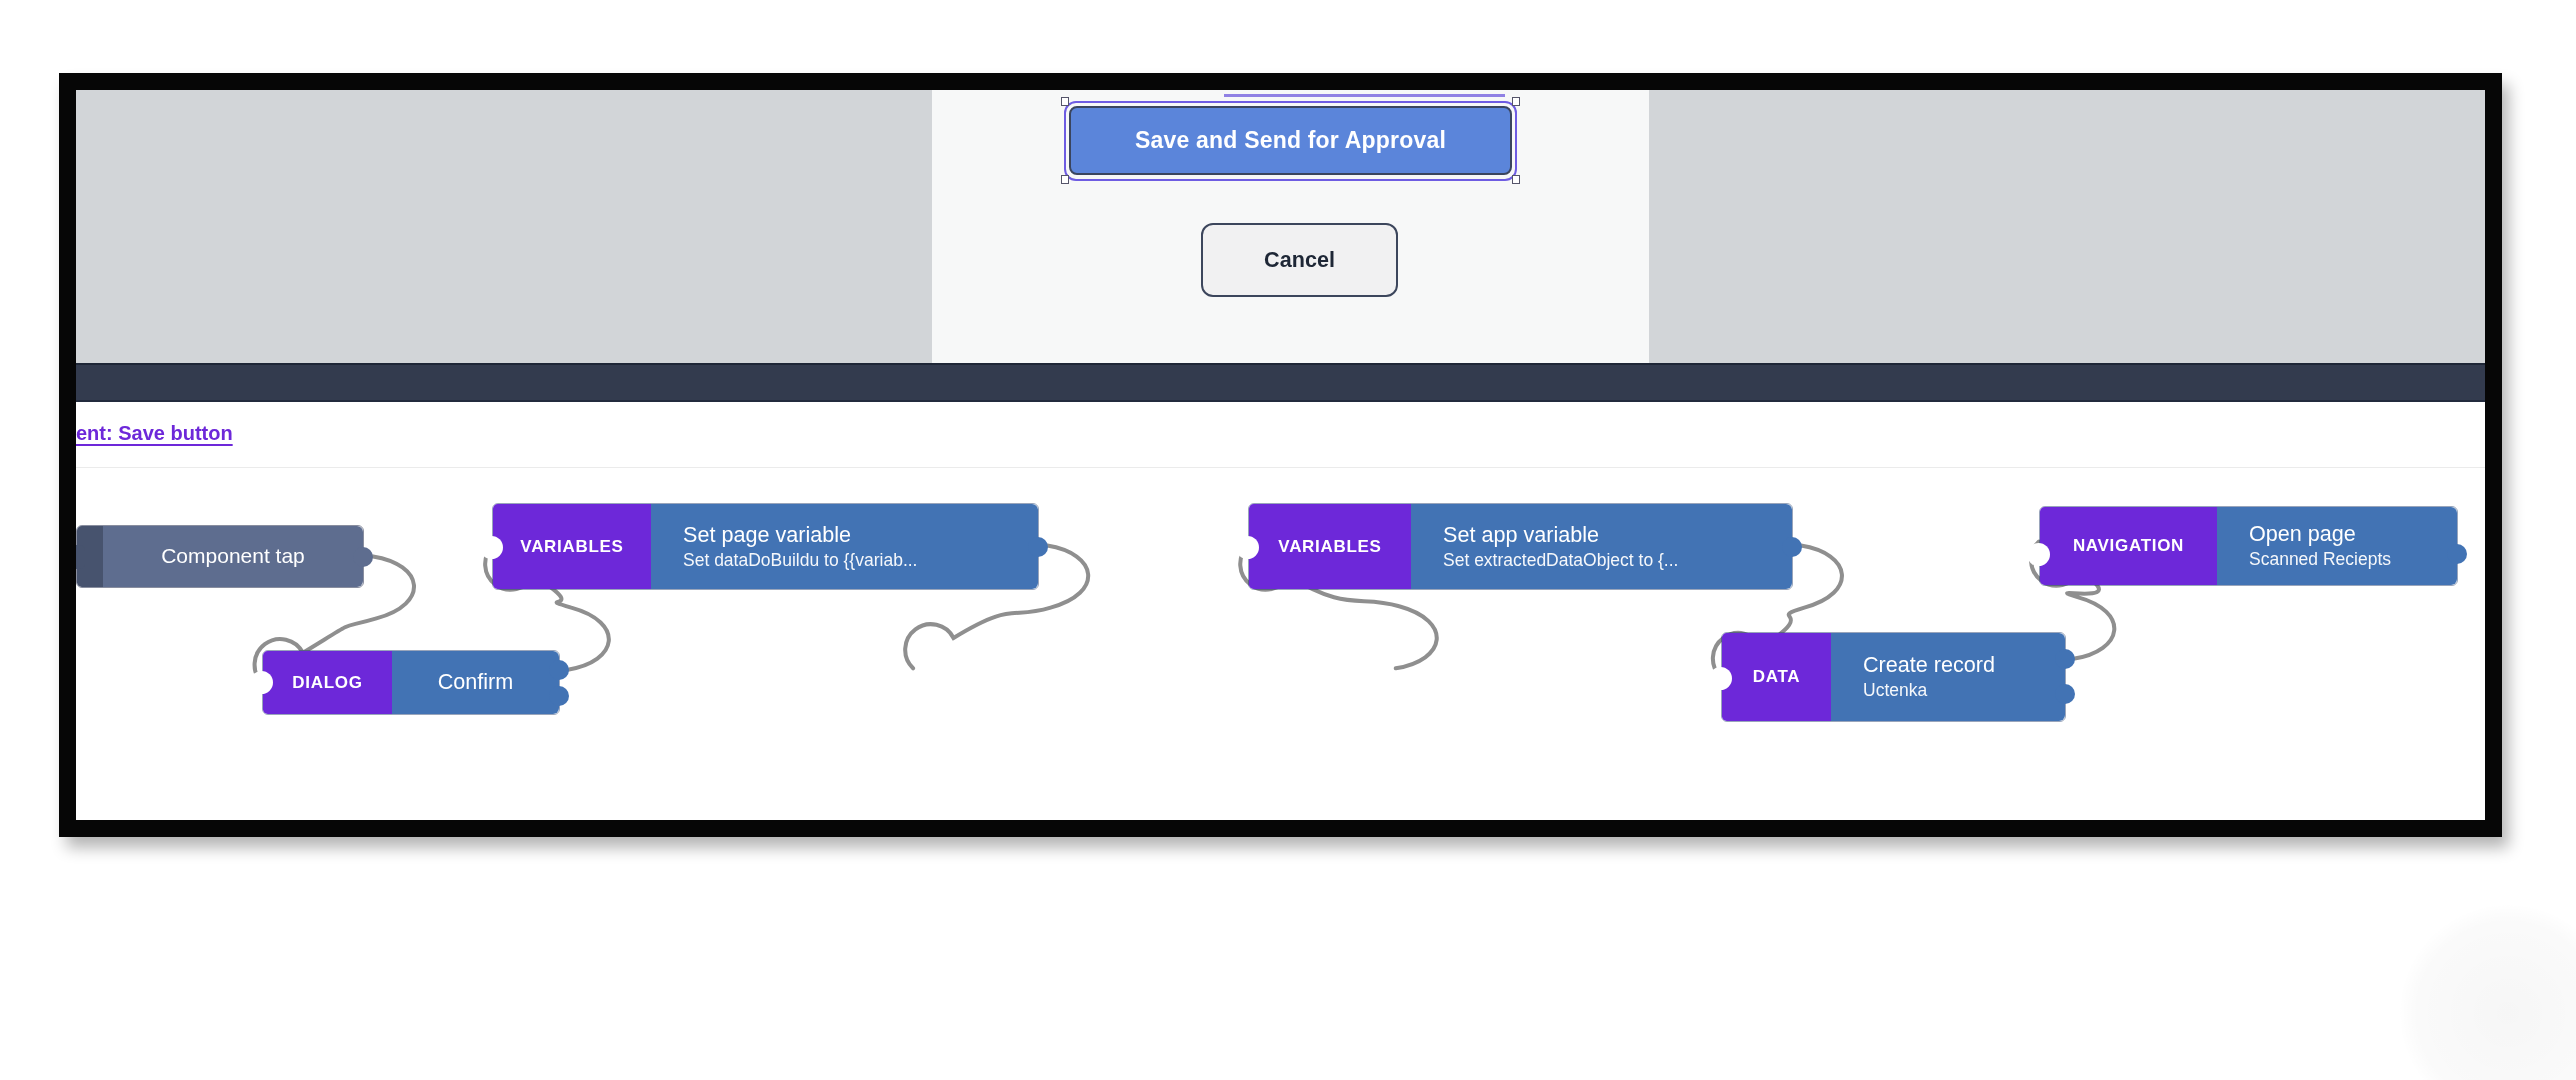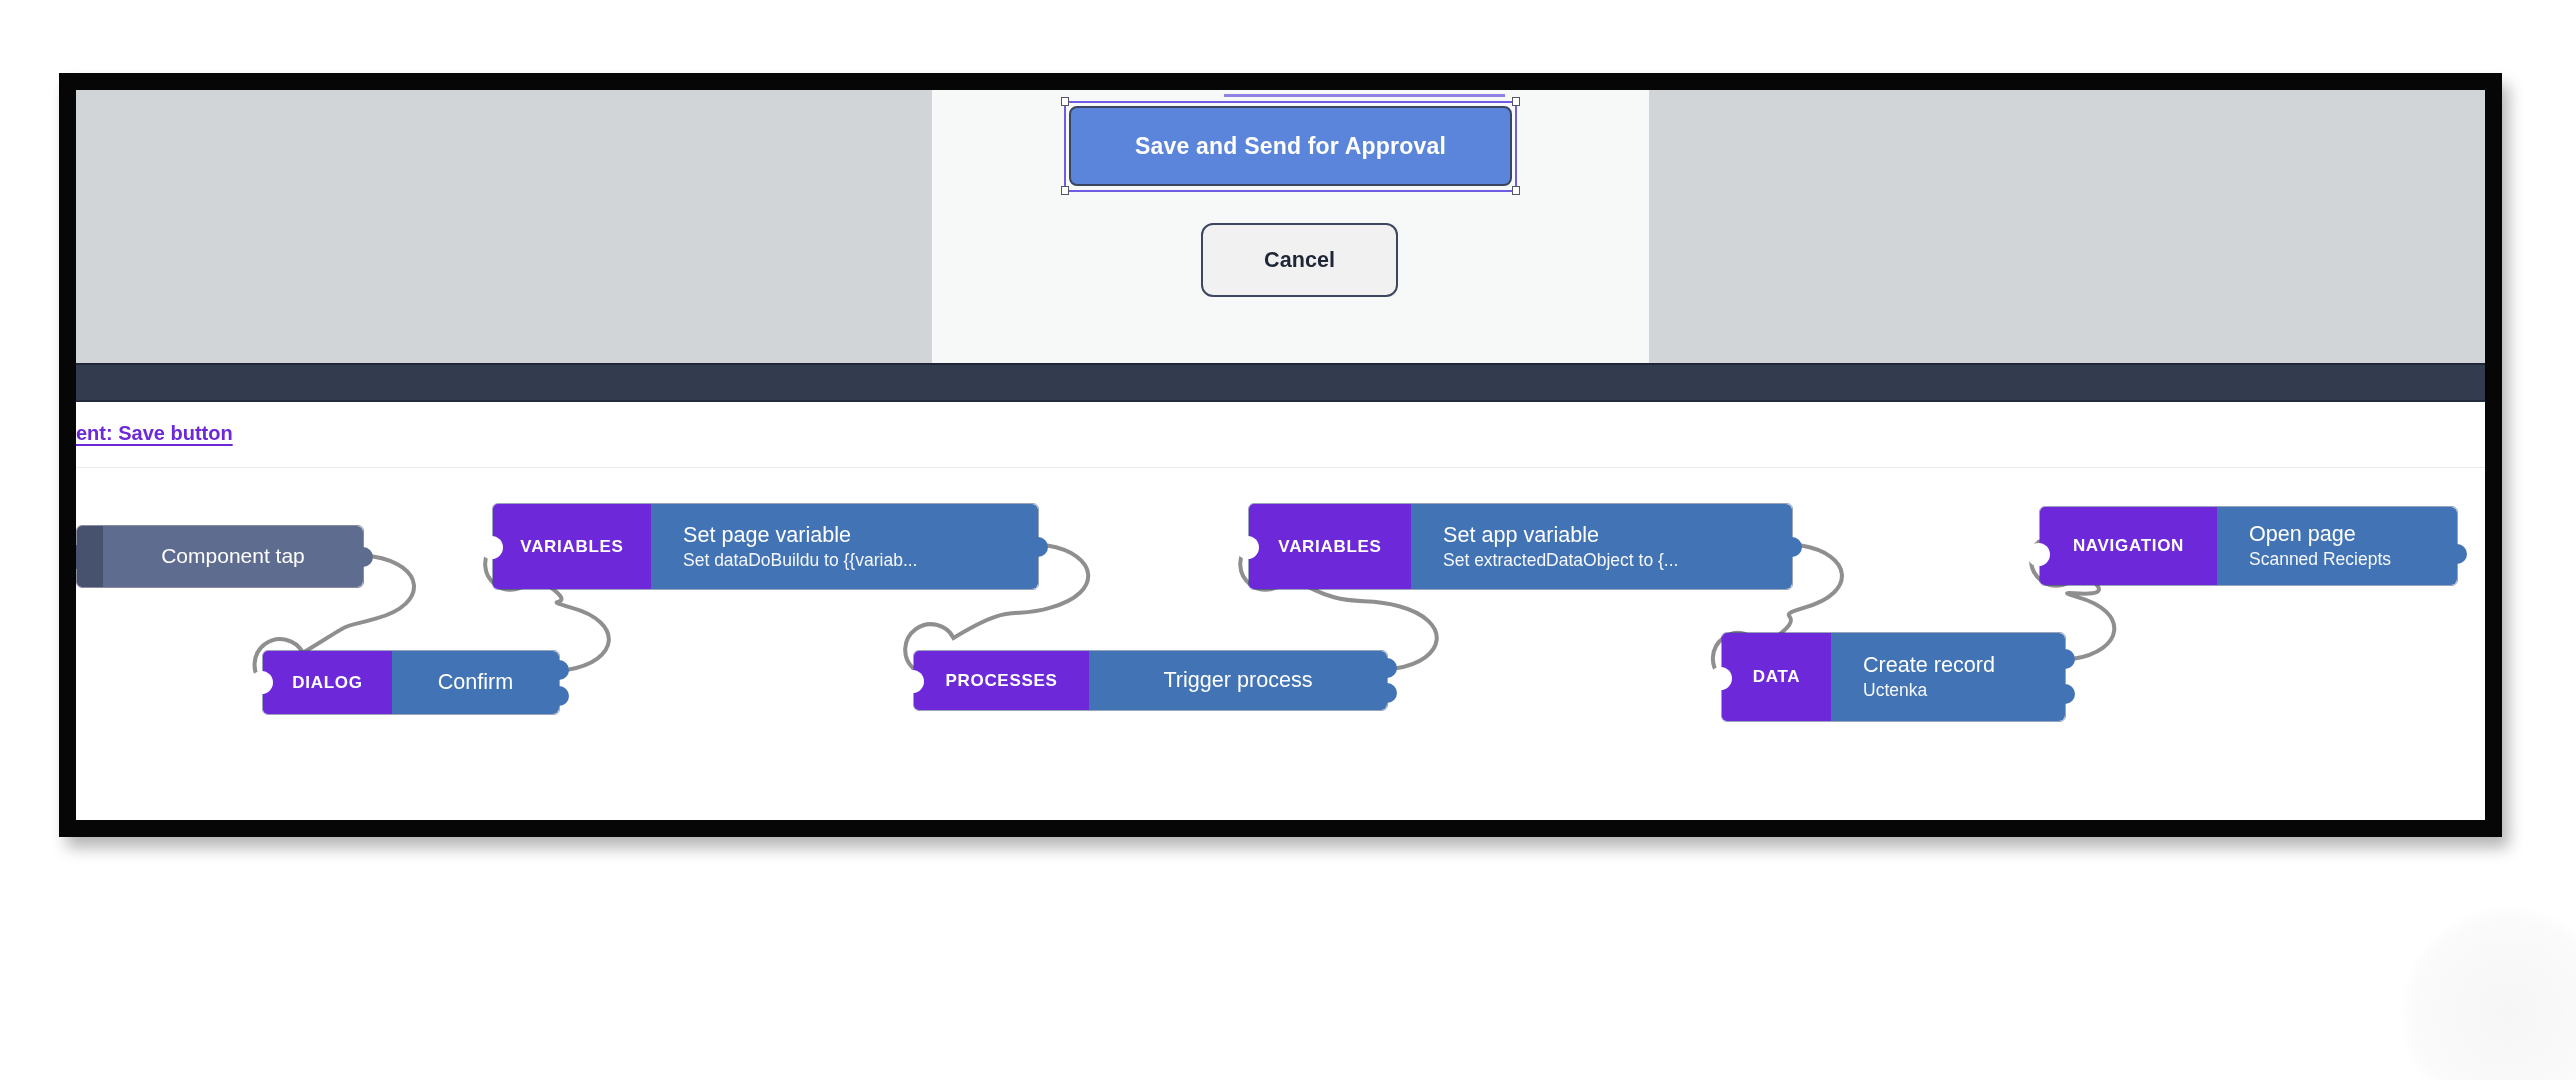--- a/index.html
+++ b/index.html
@@ -11,22 +11,22 @@
     border:17.5px solid #060606;background:#ffffff;
     box-shadow:6.7px 10.8px 15px rgba(0,0,0,0.30);}
   .inner{position:absolute;left:0;top:0;width:2409px;height:730px;overflow:hidden;}
 
   
   .band{position:absolute;left:0;top:0;width:2409px;height:273px;background:#d2d5d8;}
   .whitecol{position:absolute;left:856px;top:0;width:717px;height:273px;background:#f7f8f8;}
   .artifact-line{position:absolute;left:1148px;top:4px;width:281px;height:2.7px;background:#7e6ce0;opacity:.85;}
 
   
-  .sel{position:absolute;left:988px;top:10.8px;width:453px;height:91px;
-    border:2px solid #6e5ce2;border-radius:5px;box-sizing:border-box;}
+  .sel{position:absolute;left:988px;top:10.8px;width:453px;height:80px;
+    border:2px solid #6e5ce2;border-radius:12px;box-sizing:border-box;}
   .handle{position:absolute;width:8.8px;height:8.8px;background:#ffffff;border:1.3px solid #55556a;box-sizing:border-box;}
   .h-tl{left:-5.4px;top:-5.4px}.h-tr{right:-5.4px;top:-5.4px}.h-bl{left:-5.4px;bottom:-5.4px}.h-br{right:-5.4px;bottom:-5.4px}
   .btn-save{position:absolute;left:3.4px;top:3.4px;right:3.4px;bottom:3.4px;
     background:#5b85da;border:2.7px solid #3a455e;border-radius:8px;
     color:#ffffff;font-size:23px;font-weight:700;letter-spacing:0.2px;
     display:flex;align-items:center;justify-content:center;box-sizing:border-box;cursor:pointer;}
   .btn-cancel{position:absolute;left:1117px;top:133px;width:197px;height:74px;
     background:#f1f1f2;border:2.7px solid #3c465c;border-radius:12px;
     color:#1e2736;font-size:21.6px;font-weight:700;
     display:flex;align-items:center;justify-content:center;box-sizing:border-box;cursor:pointer;margin-left:8px;}
@@ -163,30 +163,20 @@
         <div class="node n2">
           <div class="cat">VARIABLES</div>
           <div class="bodyc">
             <div class="title">Set page variable</div>
             <div class="sub">Set dataDoBuildu to {{variab...</div>
           </div>
           <div class="notch"></div>
           <div class="nub"></div>
         </div>
 
-        <div class="node n3 center">
-          <div class="cat">PROCESSES</div>
-          <div class="bodyc">
-            <div class="title">Trigger process</div>
-
-          </div>
-          <div class="notch"></div>
-          <div class="nub a"></div>
-          <div class="nub b"></div>
-        </div>
 
         <div class="node n4">
           <div class="cat">VARIABLES</div>
           <div class="bodyc">
             <div class="title">Set app variable</div>
             <div class="sub">Set extractedDataObject to {...</div>
           </div>
           <div class="notch"></div>
           <div class="nub"></div>
         </div>

